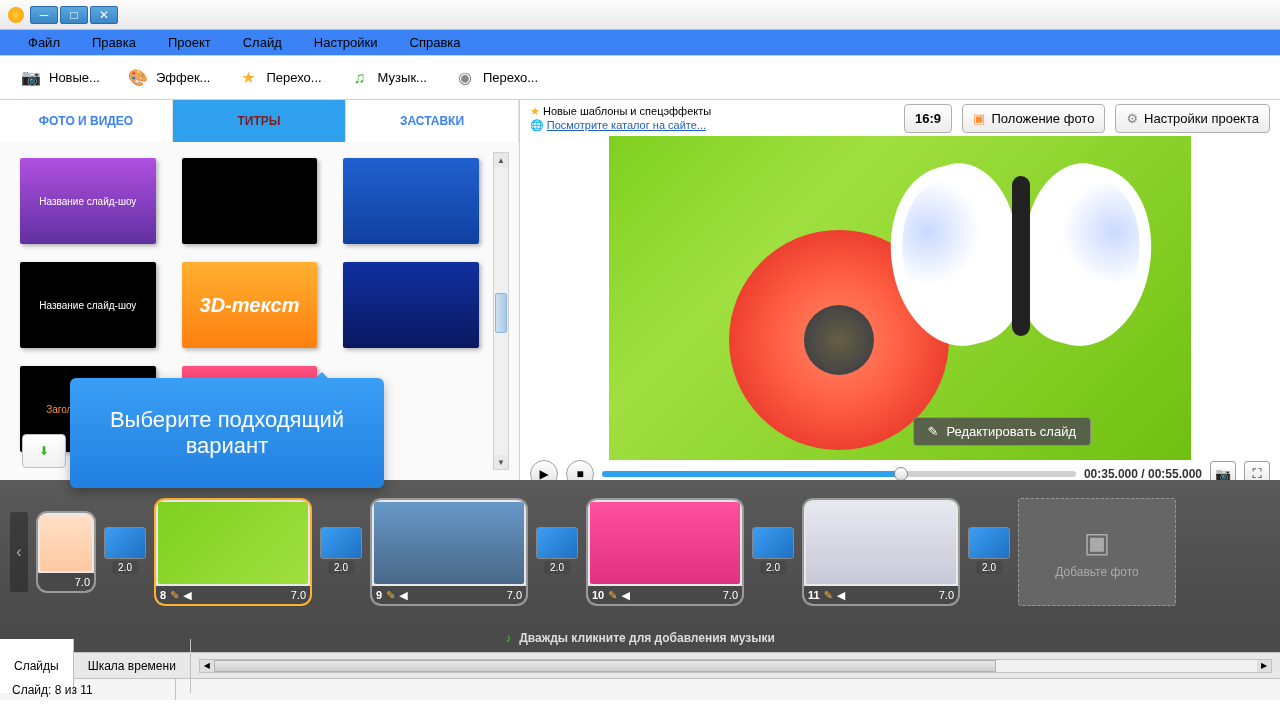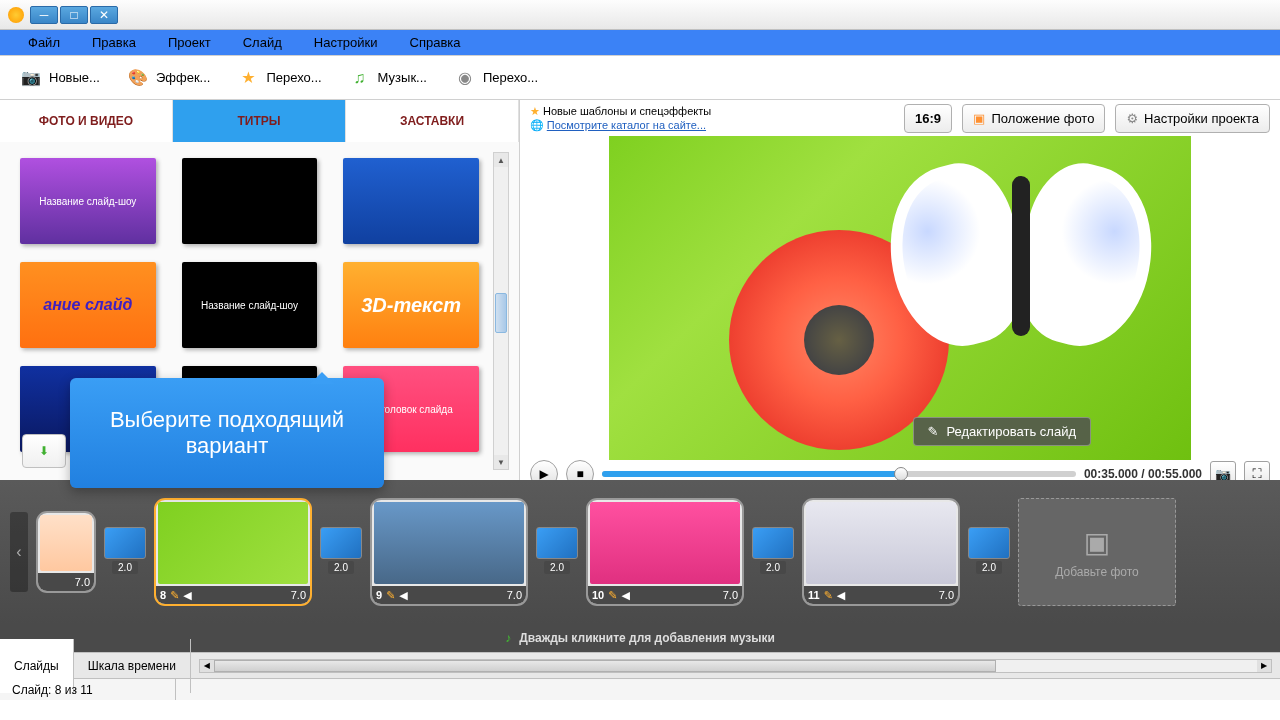--- a/index.html
+++ b/index.html
@@ -15,21 +15,21 @@
 .menubar { height: 26px; background: #3b82f6; display: flex; align-items: center; padding: 0 18px; gap: 12px; border-bottom: 1px solid #d0d0d0; }
 .menubar .menu-item { padding: 4px 10px; font-size: 13px; cursor: pointer; }
 
 .toolbar-row { height: 44px; background: #fff; display: flex; align-items: center; padding: 0 8px; gap: 4px; border-bottom: 1px solid #d0d0d0; }
 .tool-btn { height: 36px; padding: 0 10px; display: flex; align-items: center; gap: 6px; border: 1px solid transparent; border-radius: 3px; cursor: pointer; font-size: 13px; }
 .tool-icon { width: 24px; height: 24px; border-radius: 3px; display: flex; align-items: center; justify-content: center; font-size: 16px; }
 
 .top-section { display: flex; height: 380px; }
 .left-panel { width: 520px; border-right: 1px solid #d0d0d0; display: flex; flex-direction: column; position: relative; }
 .tabs { display: flex; height: 42px; background: #fff; }
-.tab { flex: 1; display: flex; align-items: center; justify-content: center; font-size: 12px; font-weight: bold; color: #7f1d1d; cursor: pointer; border-right: 1px solid #e0e0e0; }
+.tab { flex: 1; display: flex; align-items: center; justify-content: center; font-size: 12px; font-weight: bold; color: #3b82f6; cursor: pointer; border-right: 1px solid #e0e0e0; }
 .tab.active { background: #2fa0ee; color: #7f1d1d; }
 
 .thumbs-area { flex: 1; background: #fafafa; padding: 10px; overflow: hidden; display: flex; gap: 4px; position: relative; }
 .thumbs-grid { flex: 1; display: grid; grid-template-columns: repeat(3, 1fr); grid-auto-rows: 86px; gap: 18px 26px; padding: 6px 10px; }
 .thumb { box-shadow: 2px 2px 4px rgba(0,0,0,0.3); border-radius: 2px; display: flex; align-items: center; justify-content: center; font-size: 10px; color: #fff; text-align: center; padding: 4px; overflow: hidden; cursor: pointer; }
 .scrollbar-v { width: 16px; background: #f0f0f0; border: 1px solid #d0d0d0; position: relative; }
 .scroll-btn { height: 14px; background: #e8e8e8; display: flex; align-items: center; justify-content: center; font-size: 8px; color: #555; cursor: pointer; }
 .scroll-thumb { position: absolute; left: 1px; right: 1px; top: 140px; height: 40px; background: linear-gradient(90deg, #d0e0f0, #a8c8e8); border: 1px solid #8ab8e0; border-radius: 2px; cursor: pointer; }
 
 .tooltip-bubble { position: absolute; left: 70px; top: 278px; width: 314px; height: 110px; background: linear-gradient(#3a9ef5, #2180e0); border-radius: 6px; color: #fff; display: flex; align-items: center; justify-content: center; font-size: 22px; text-align: center; padding: 10px 20px; box-shadow: 0 4px 12px rgba(0,0,0,0.3); z-index: 100; }
@@ -142,21 +142,20 @@
     <div class="tabs" id="tabs">
         <div class="tab">ФОТО И ВИДЕО</div>
         <div class="tab active">ТИТРЫ</div>
         <div class="tab">ЗАСТАВКИ</div>
       </div>
     <div class="thumbs-area">
       <div class="thumbs-grid" id="thumbs">
           <div class="thumb" style="background: linear-gradient(rgb(176, 80, 224), rgb(96, 48, 160));">Название слайд-шоу</div>
           <div class="thumb" style="background: rgb(0, 0, 0);"></div>
           <div class="thumb" style="background: linear-gradient(rgb(32, 96, 208), rgb(16, 64, 160));"></div>
-          <div class="thumb" style="background: linear-gradient(rgb(255, 144, 32), rgb(255, 112, 16)); color: rgb(64, 32, 192); font-style: italic; font-size: 16px; font-weight: bold;">ание слайд</div>
           <div class="thumb" style="background: rgb(0, 0, 0);">Название слайд-шоу</div>
           <div class="thumb" style="background: linear-gradient(rgb(255, 176, 48), rgb(255, 128, 16)); font-style: italic; font-size: 20px; font-weight: bold;">3D-текст</div>
           <div class="thumb" style="background: linear-gradient(rgb(16, 48, 160), rgb(10, 24, 96));"></div>
           <div class="thumb" style="background: rgb(0, 0, 0); color: rgb(255, 144, 48);">Заголовок слайда</div>
           <div class="thumb" style="background: linear-gradient(rgb(255, 80, 128), rgb(255, 48, 96));">Заголовок слайда</div>
         </div>
       <div class="scrollbar-v">
         <div class="scroll-btn">▲</div>
         <div class="scroll-thumb"></div>
         <div class="scroll-btn" style="position:absolute;bottom:0;left:0;right:0">▼</div>

